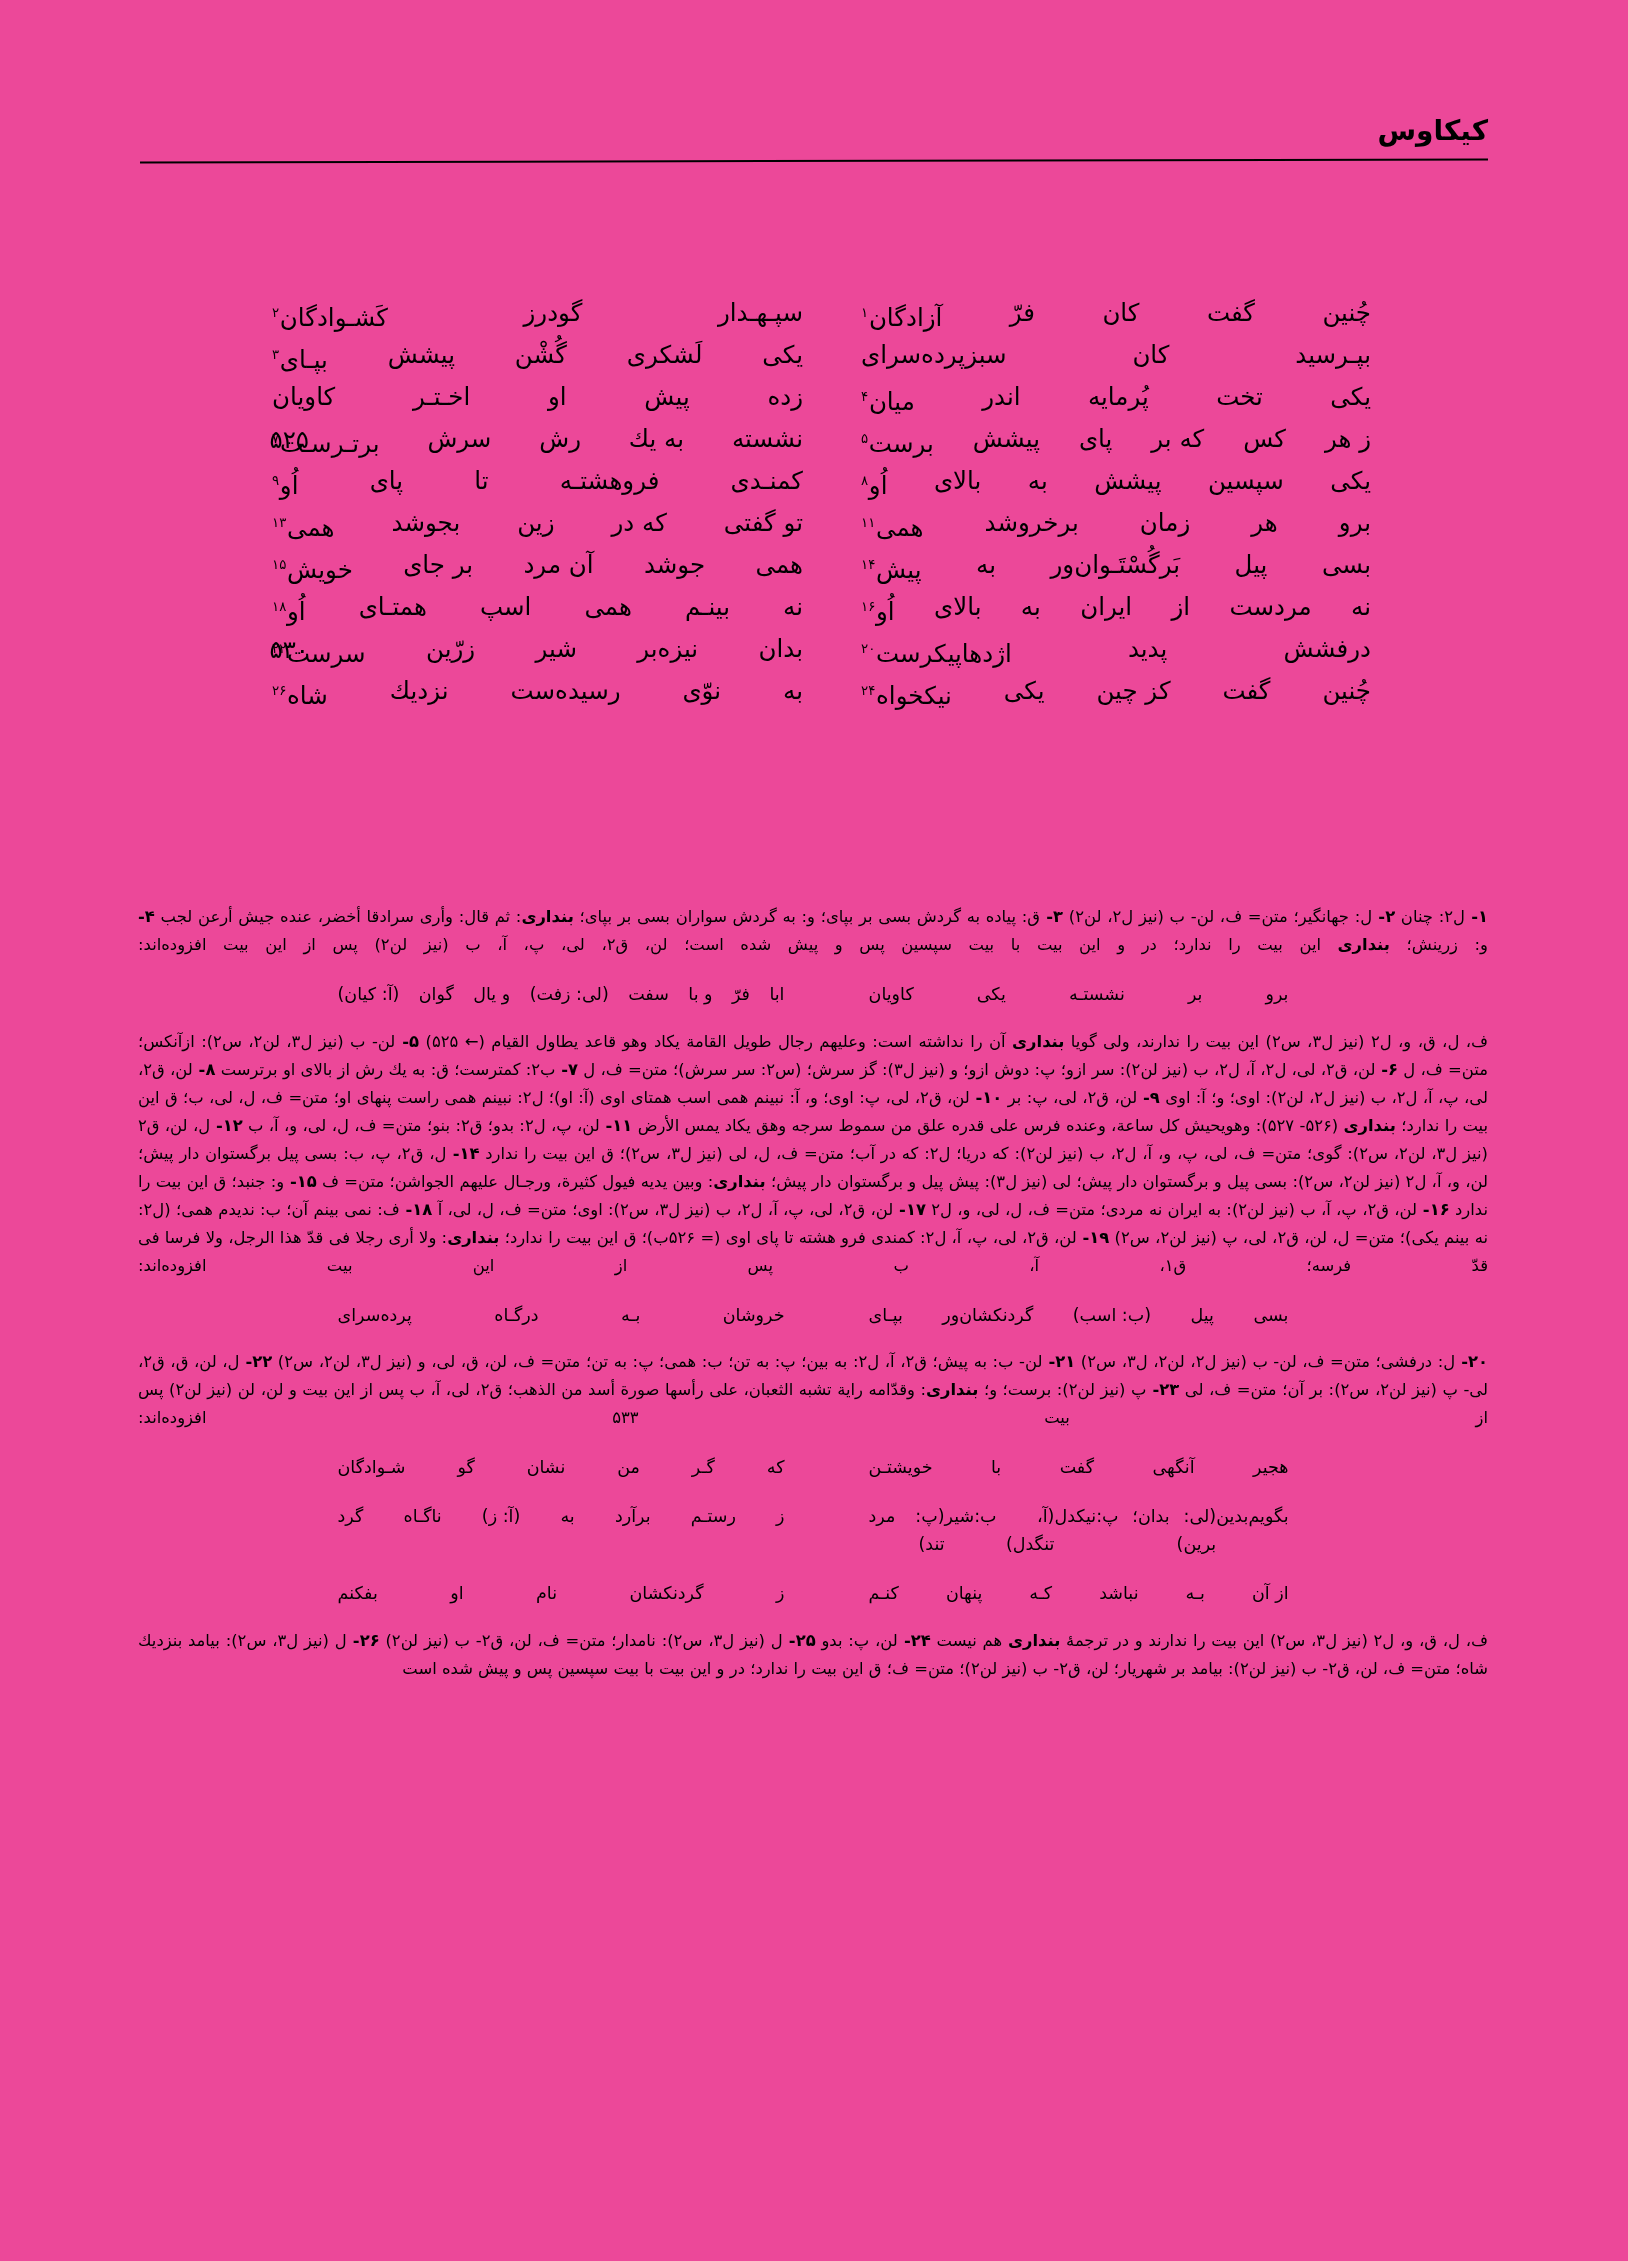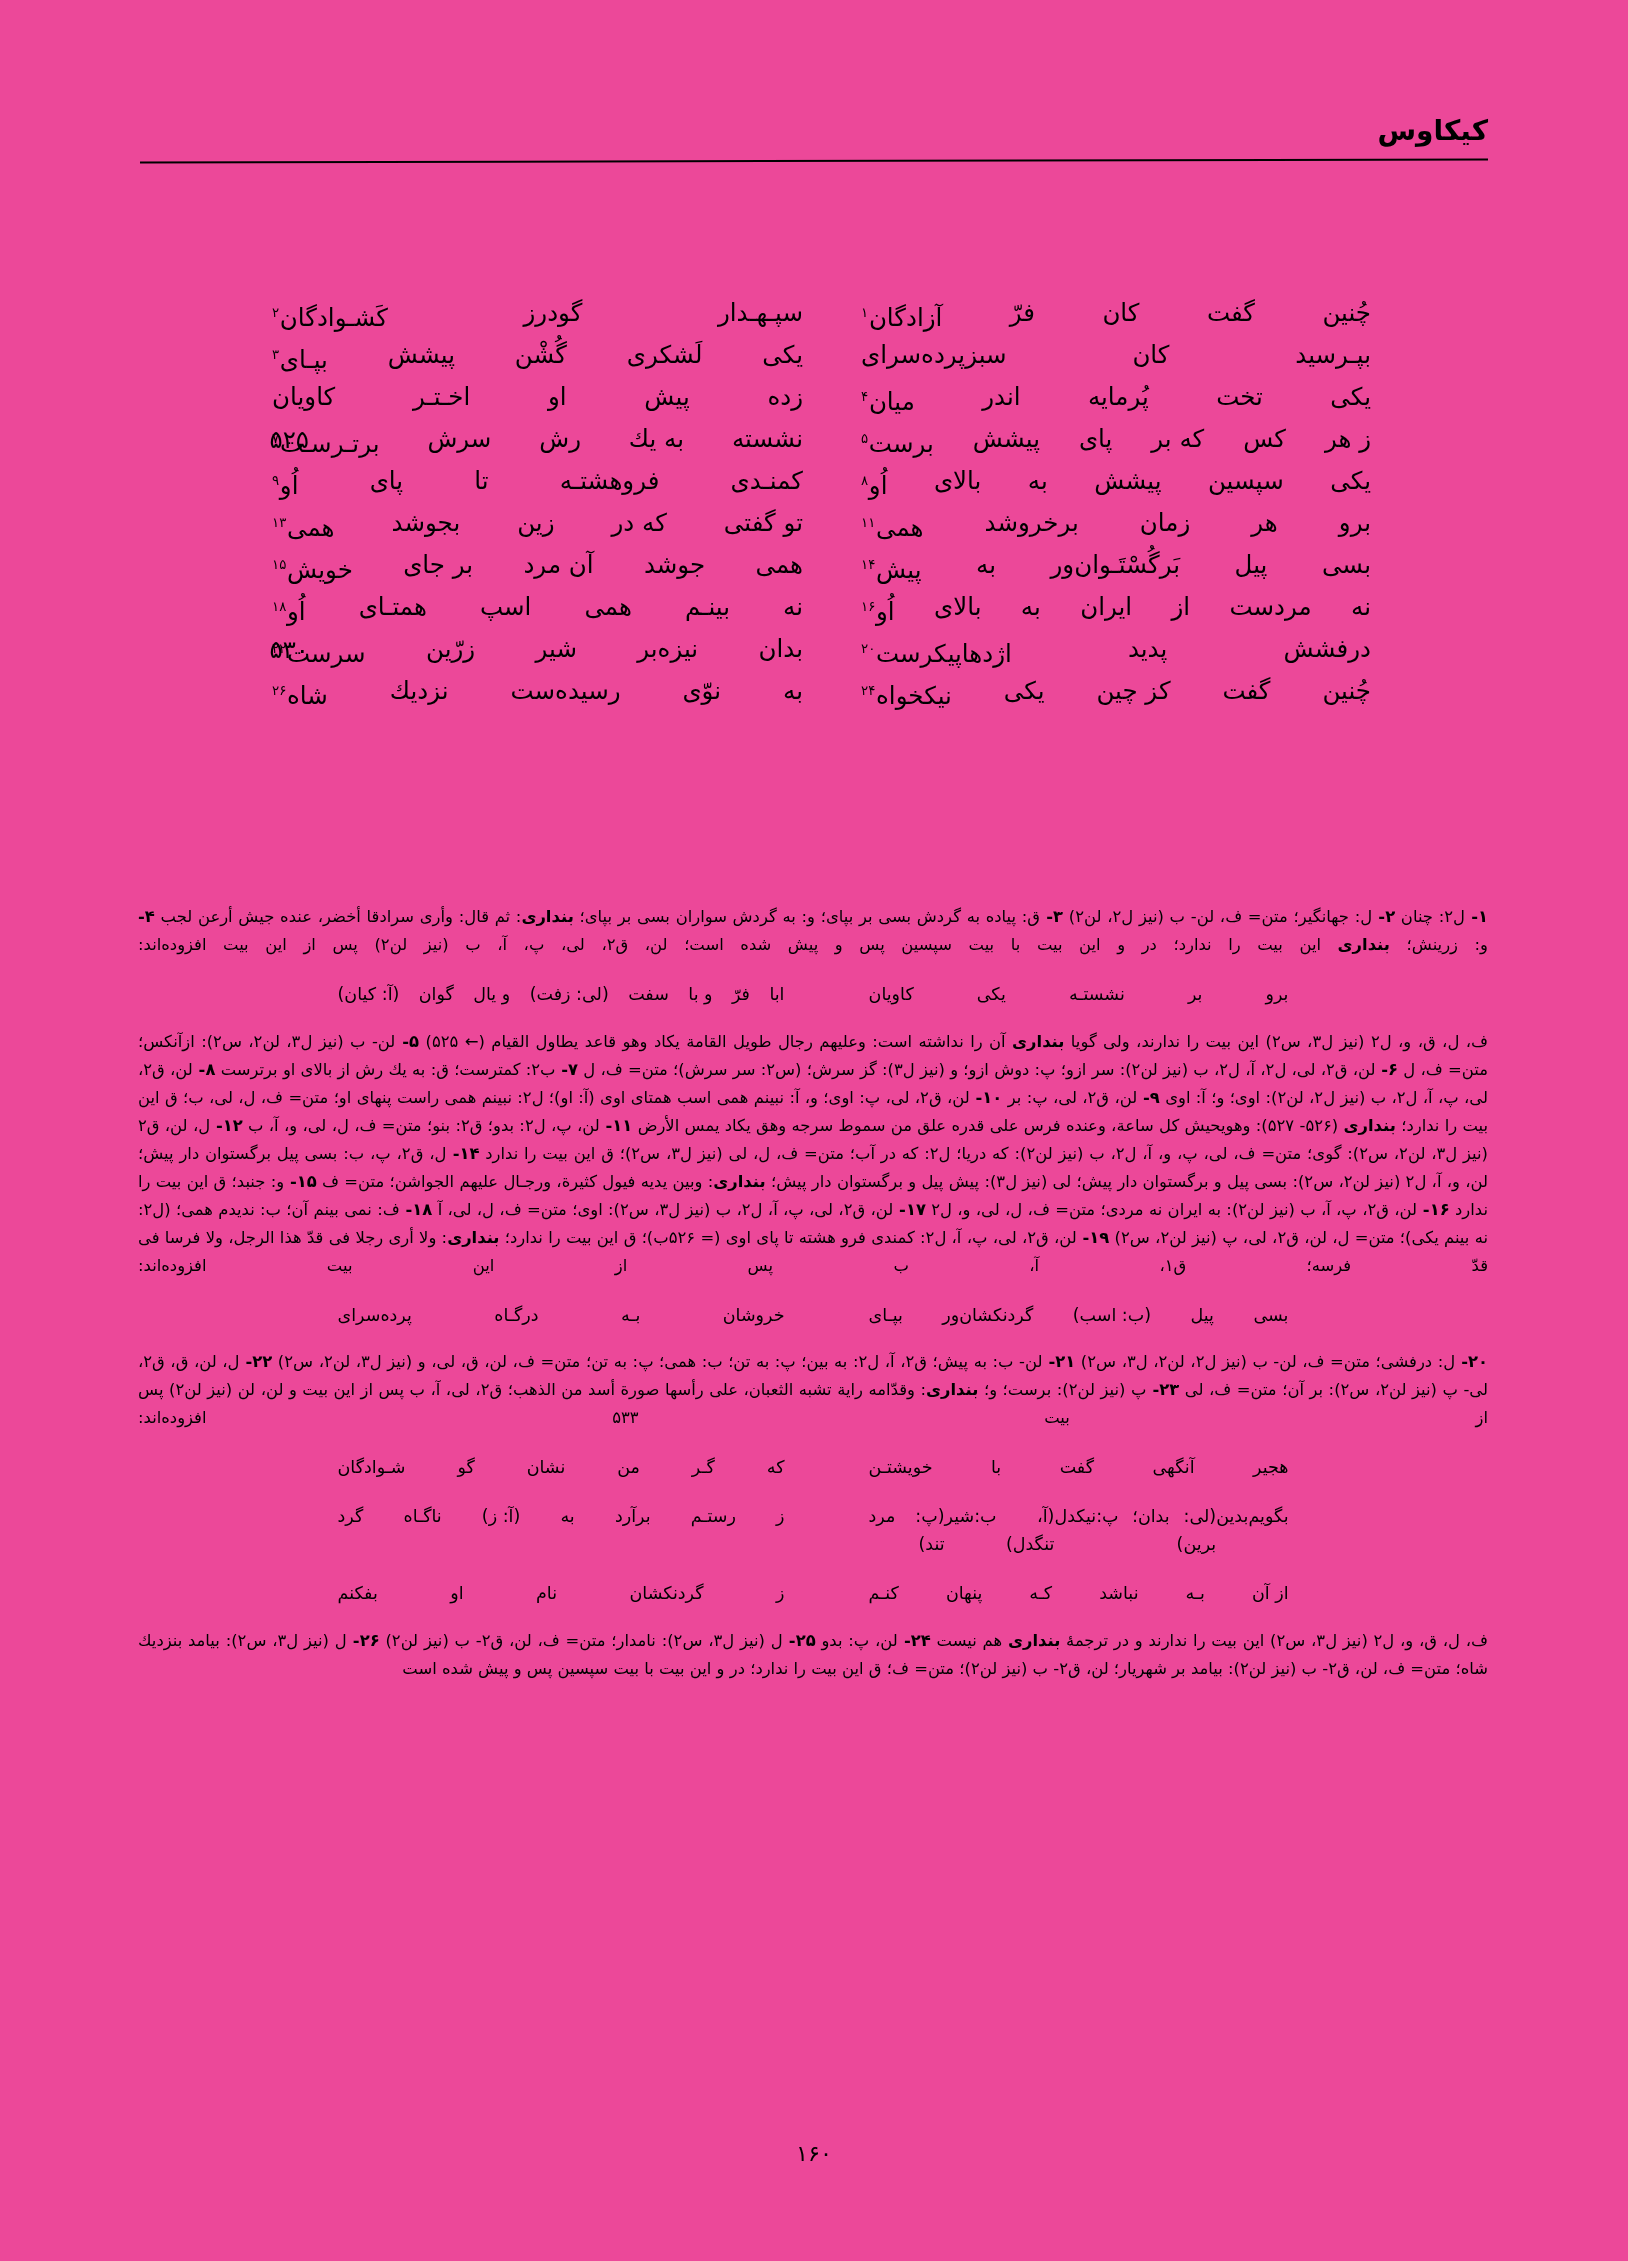--- a/index.html
+++ b/index.html
@@ -416,16 +416,15 @@
           <span>ز</span>
           <span>گردنکشان</span>
           <span>نام</span>
           <span>او</span>
           <span>بفکنم</span>
         </div>
       </div>
       <p class="app-p last">ف، ل، ق، و، ل۲ (نیز ل۳، س۲) این بیت را ندارند و در ترجمۀ <b class="sigla">بنداری</b> هم نیست    <b class="sigla">۲۴- </b>لن، پ: بدو    <b class="sigla">۲۵- </b>ل (نیز ل۳، س۲): نامدار؛ متن= ف، لن، ق۲- ب (نیز لن۲)    <b class="sigla">۲۶- </b>ل (نیز ل۳، س۲): بیامد بنزدیك شاه؛ متن= ف، لن، ق۲- ب (نیز لن۲): بیامد بر شهریار؛ لن، ق۲- ب (نیز لن۲)؛ متن= ف؛ ق این بیت را ندارد؛ در و این بیت با بیت سپسین پس و پیش شده است</p>
     </div>
 
-  <div class="folio">۱۶۰</div>
 
 </div>
 
 
 </body></html>

